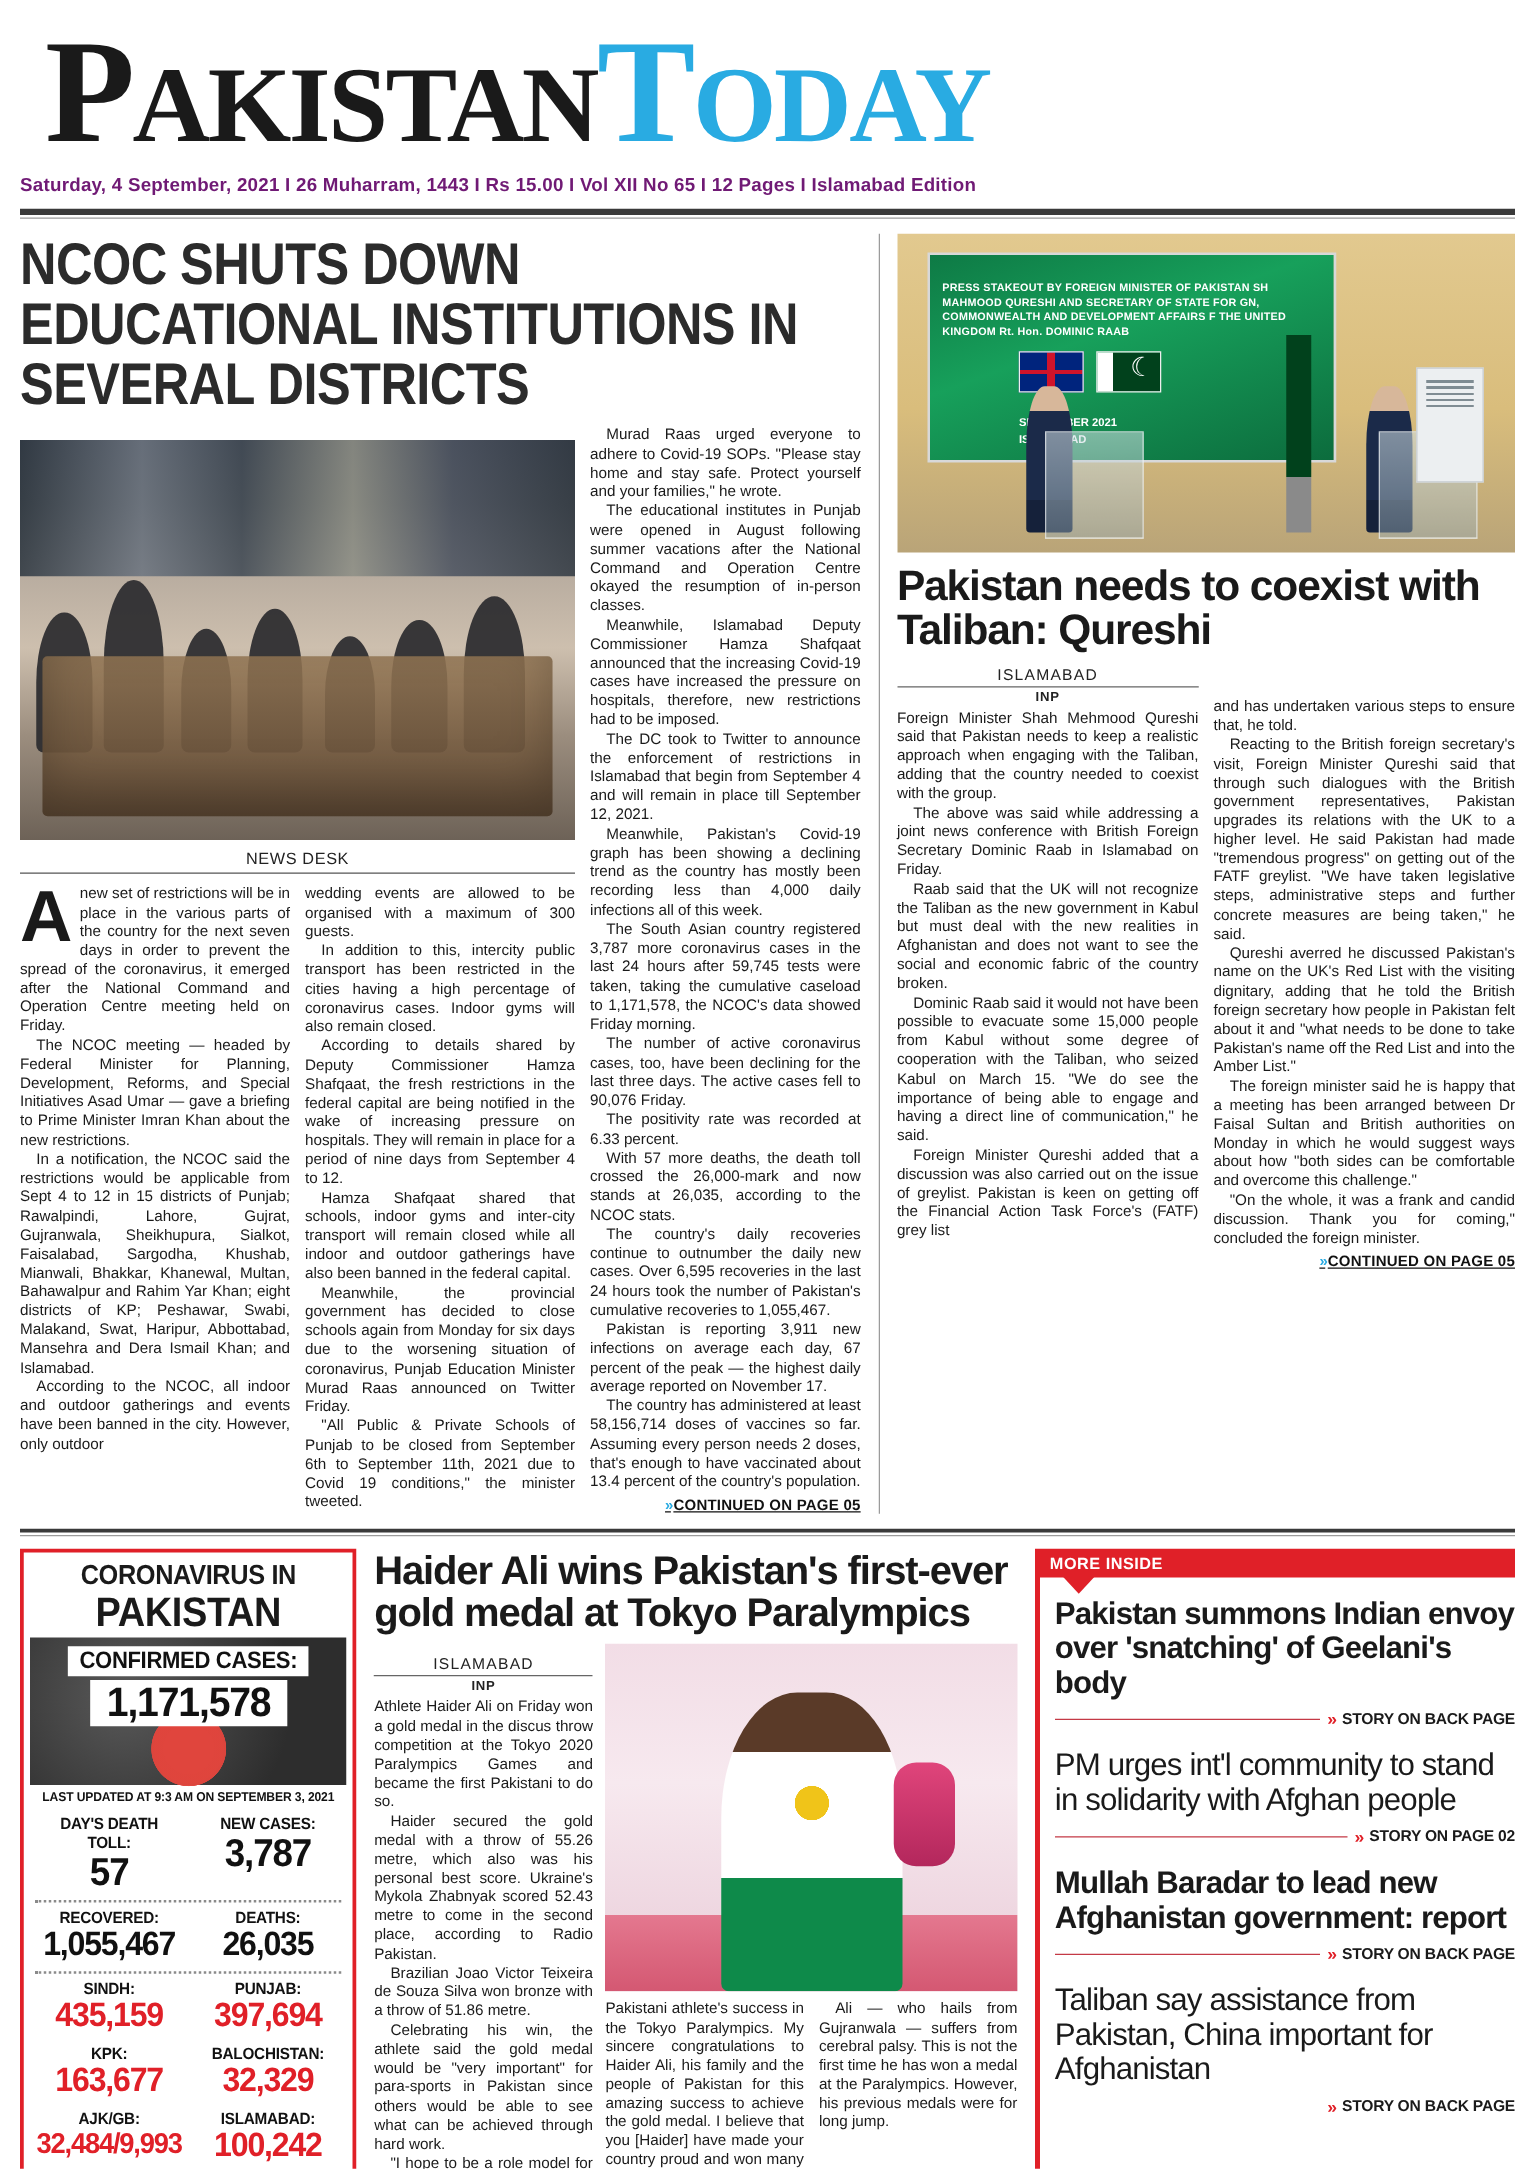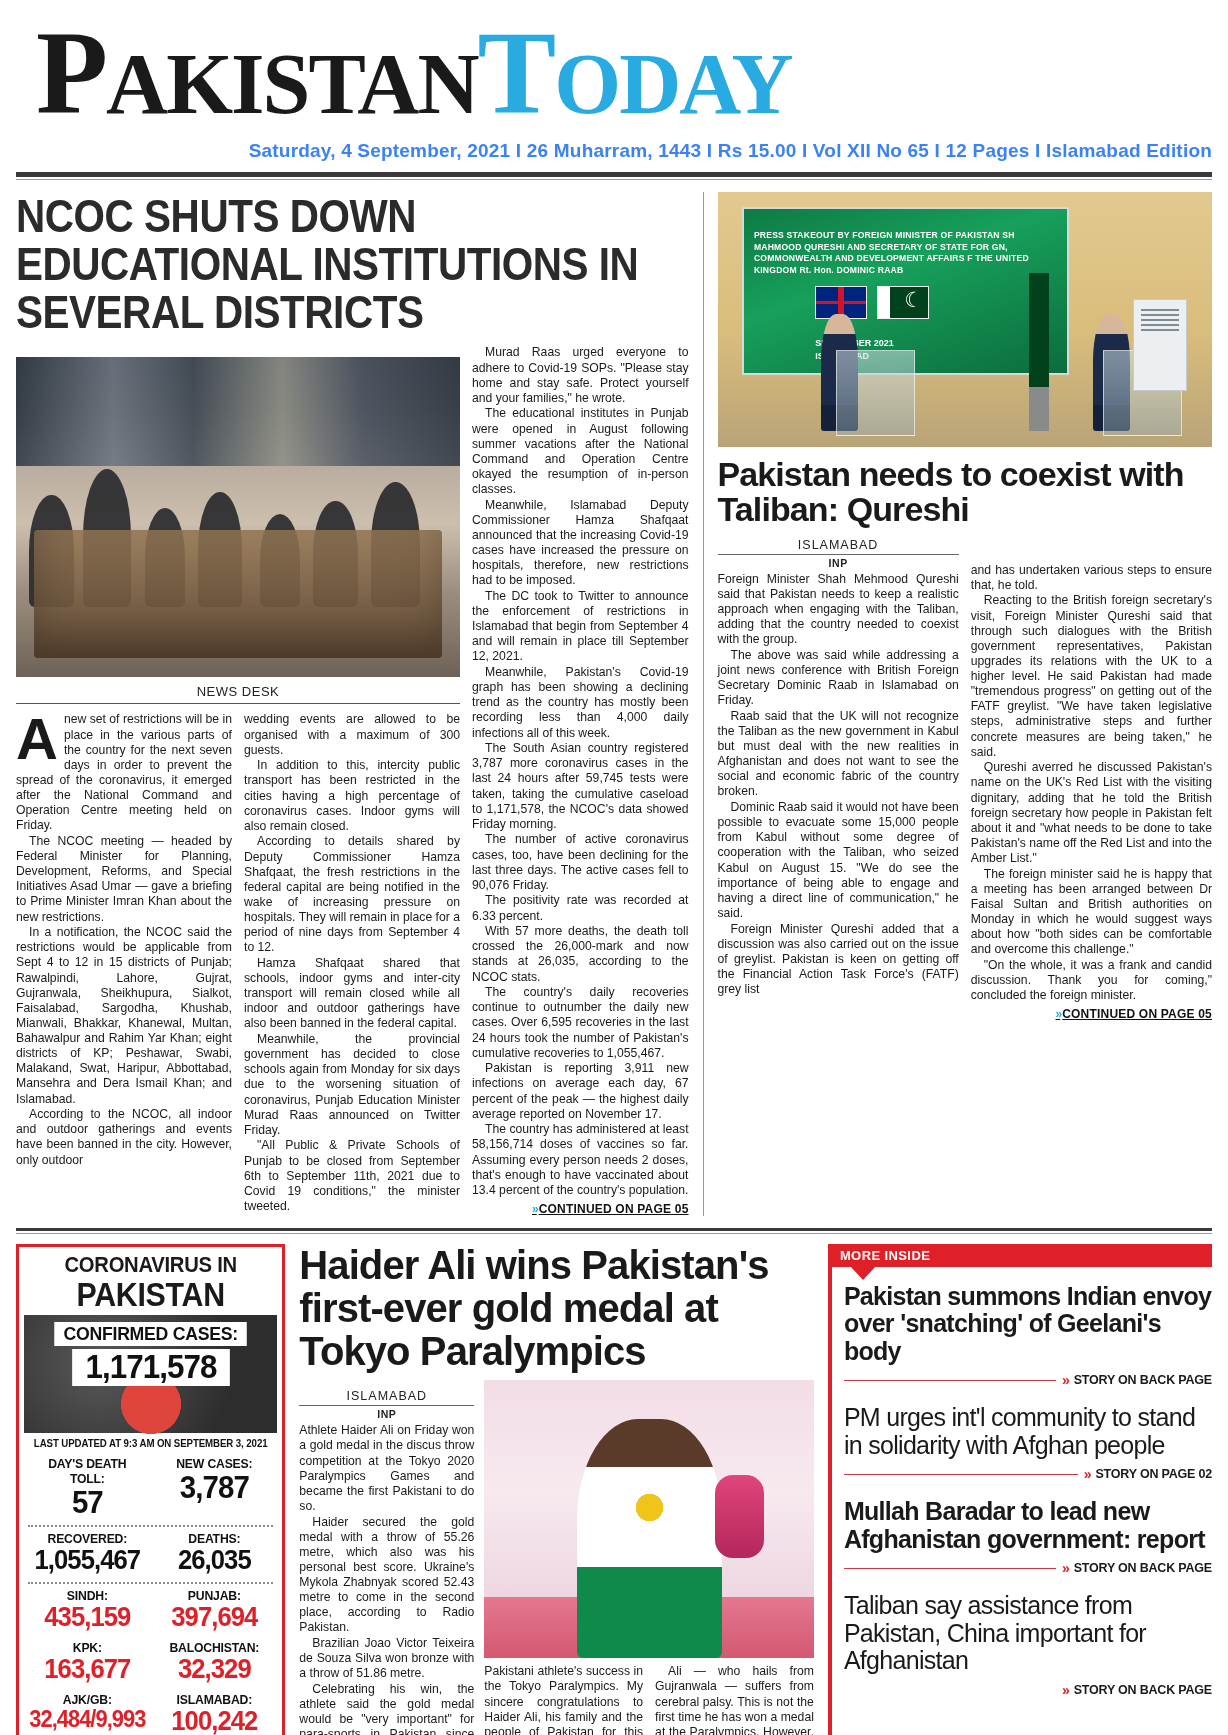--- a/index.html
+++ b/index.html
@@ -22,26 +22,26 @@
     line-height: 0.98;
     letter-spacing: -2px;
     white-space: nowrap;
     padding-left: 20px;
   }
   .logo .k1 { color: #1a1a1a; }
   .logo .k2 { color: #29ABE2; }
   .logo .cap { font-size: 118px; }
   .logo .sml { font-size: 86px; }
   .dateline {
-    text-align: right;
-    font-size: 19px;
+    text-align: left;
+    font-size: 15px;
     font-weight: bold;
     letter-spacing: .2px;
     margin-top: 8px;
-    color: #3b82f6;
+    color: #701a75;
   }
   .rule-thick { height: 5px; background: #3a3a3a; margin-top: 10px; }
   .rule-thin  { height: 1px; background: #9b9b9b; margin-top: 2px; }
 
   
   .lead { display: flex; gap: 14px; margin-top: 12px; }
   .lead-left { width: 680px; }
   .lead-right { width: 500px; }
 
   .head-main {
@@ -237,21 +237,21 @@
   .cov-cell .lbl { font-size:13px; font-weight:bold; color:#111; letter-spacing:-.2px; transform:scaleX(.94); display:block;}
   .cov-cell .val { font-size:31px; font-weight:bold; color:#111; letter-spacing:-1px; line-height:1.08; transform:scaleX(.95); display:block;}
   .cov-cell .val.red { color:#e02028; }
   .cov-cell .val.sm { font-size:27px; }
   .cov-cell .val.xs { font-size:23px; }
   .dotrule { border-top:2px dotted #8a8a8a; margin:1px 4px; }
 
   .para-col { width: 520px; }
   .head-para {
     font-family:"Liberation Sans",sans-serif; font-weight:bold;
-    font-size: 40px; line-height:1.07; letter-spacing:-.9px; color:#1a1a1a;
+    font-size: 32px; line-height:1.07; letter-spacing:-.9px; color:#1a1a1a;
   }
   .para-lead-wrap{ display:flex; gap:10px; margin-top:8px; }
   .para-lead-text{ width:175px; }
   .para-photo-wrap{ flex:1; }
   .para-bottom { display:flex; gap:12px; margin-top:6px; }
 
   
   .inside { width: 388px; border-left: 4px solid #e02028; padding-left: 12px; position:relative;}
   .inside-tag {
     background:#e02028; color:#fff; font-size:13px; font-weight:bold; letter-spacing:.4px;
@@ -379,21 +379,21 @@
         <div style="flex:1;">
           <div class="byline">
             <div class="city">ISLAMABAD</div>
             <div class="ln"></div>
             <div class="agency">INP</div>
           </div>
           <div class="bodytext">
             <p class="noind">Foreign Minister Shah Mehmood Qureshi said that Pakistan needs to keep a realistic approach when engaging with the Taliban, adding that the country needed to coexist with the group.</p>
             <p>The above was said while addressing a joint news conference with British Foreign Secretary Dominic Raab in Islamabad on Friday.</p>
             <p>Raab said that the UK will not recognize the Taliban as the new government in Kabul but must deal with the new realities in Afghanistan and does not want to see the social and economic fabric of the country broken.</p>
-            <p>Dominic Raab said it would not have been possible to evacuate some 15,000 people from Kabul without some degree of cooperation with the Taliban, who seized Kabul on August 15. "We do see the importance of being able to engage and having a direct line of communication," he said.</p>
+            <p>Dominic Raab said it would not have been possible to evacuate some 15,000 people from Kabul without some degree of cooperation with the Taliban, who seized Kabul on March 15. "We do see the importance of being able to engage and having a direct line of communication," he said.</p>
             <p>Foreign Minister Qureshi added that a discussion was also carried out on the issue of greylist. Pakistan is keen on getting off the Financial Action Task Force's (FATF) grey list</p>
           </div>
         </div>
         <div style="flex:1;">
           <div class="bodytext" style="margin-top:34px;">
             <p class="noind">and has undertaken various steps to ensure that, he told.</p>
             <p>Reacting to the British foreign secretary's visit, Foreign Minister Qureshi said that through such dialogues with the British government representatives, Pakistan upgrades its relations with the UK to a higher level. He said Pakistan had made "tremendous progress" on getting out of the FATF greylist. "We have taken legislative steps, administrative steps and further concrete measures are being taken," he said.</p>
             <p>Qureshi averred he discussed Pakistan's name on the UK's Red List with the visiting dignitary, adding that he told the British foreign secretary how people in Pakistan felt about it and "what needs to be done to take Pakistan's name off the Red List and into the Amber List."</p>
             <p>The foreign minister said he is happy that a meeting has been arranged between Dr Faisal Sultan and British authorities on Monday in which he would suggest ways about how "both sides can be comfortable and overcome this challenge."</p>
             <p>"On the whole, it was a frank and candid discussion. Thank you for coming," concluded the foreign minister.</p>

